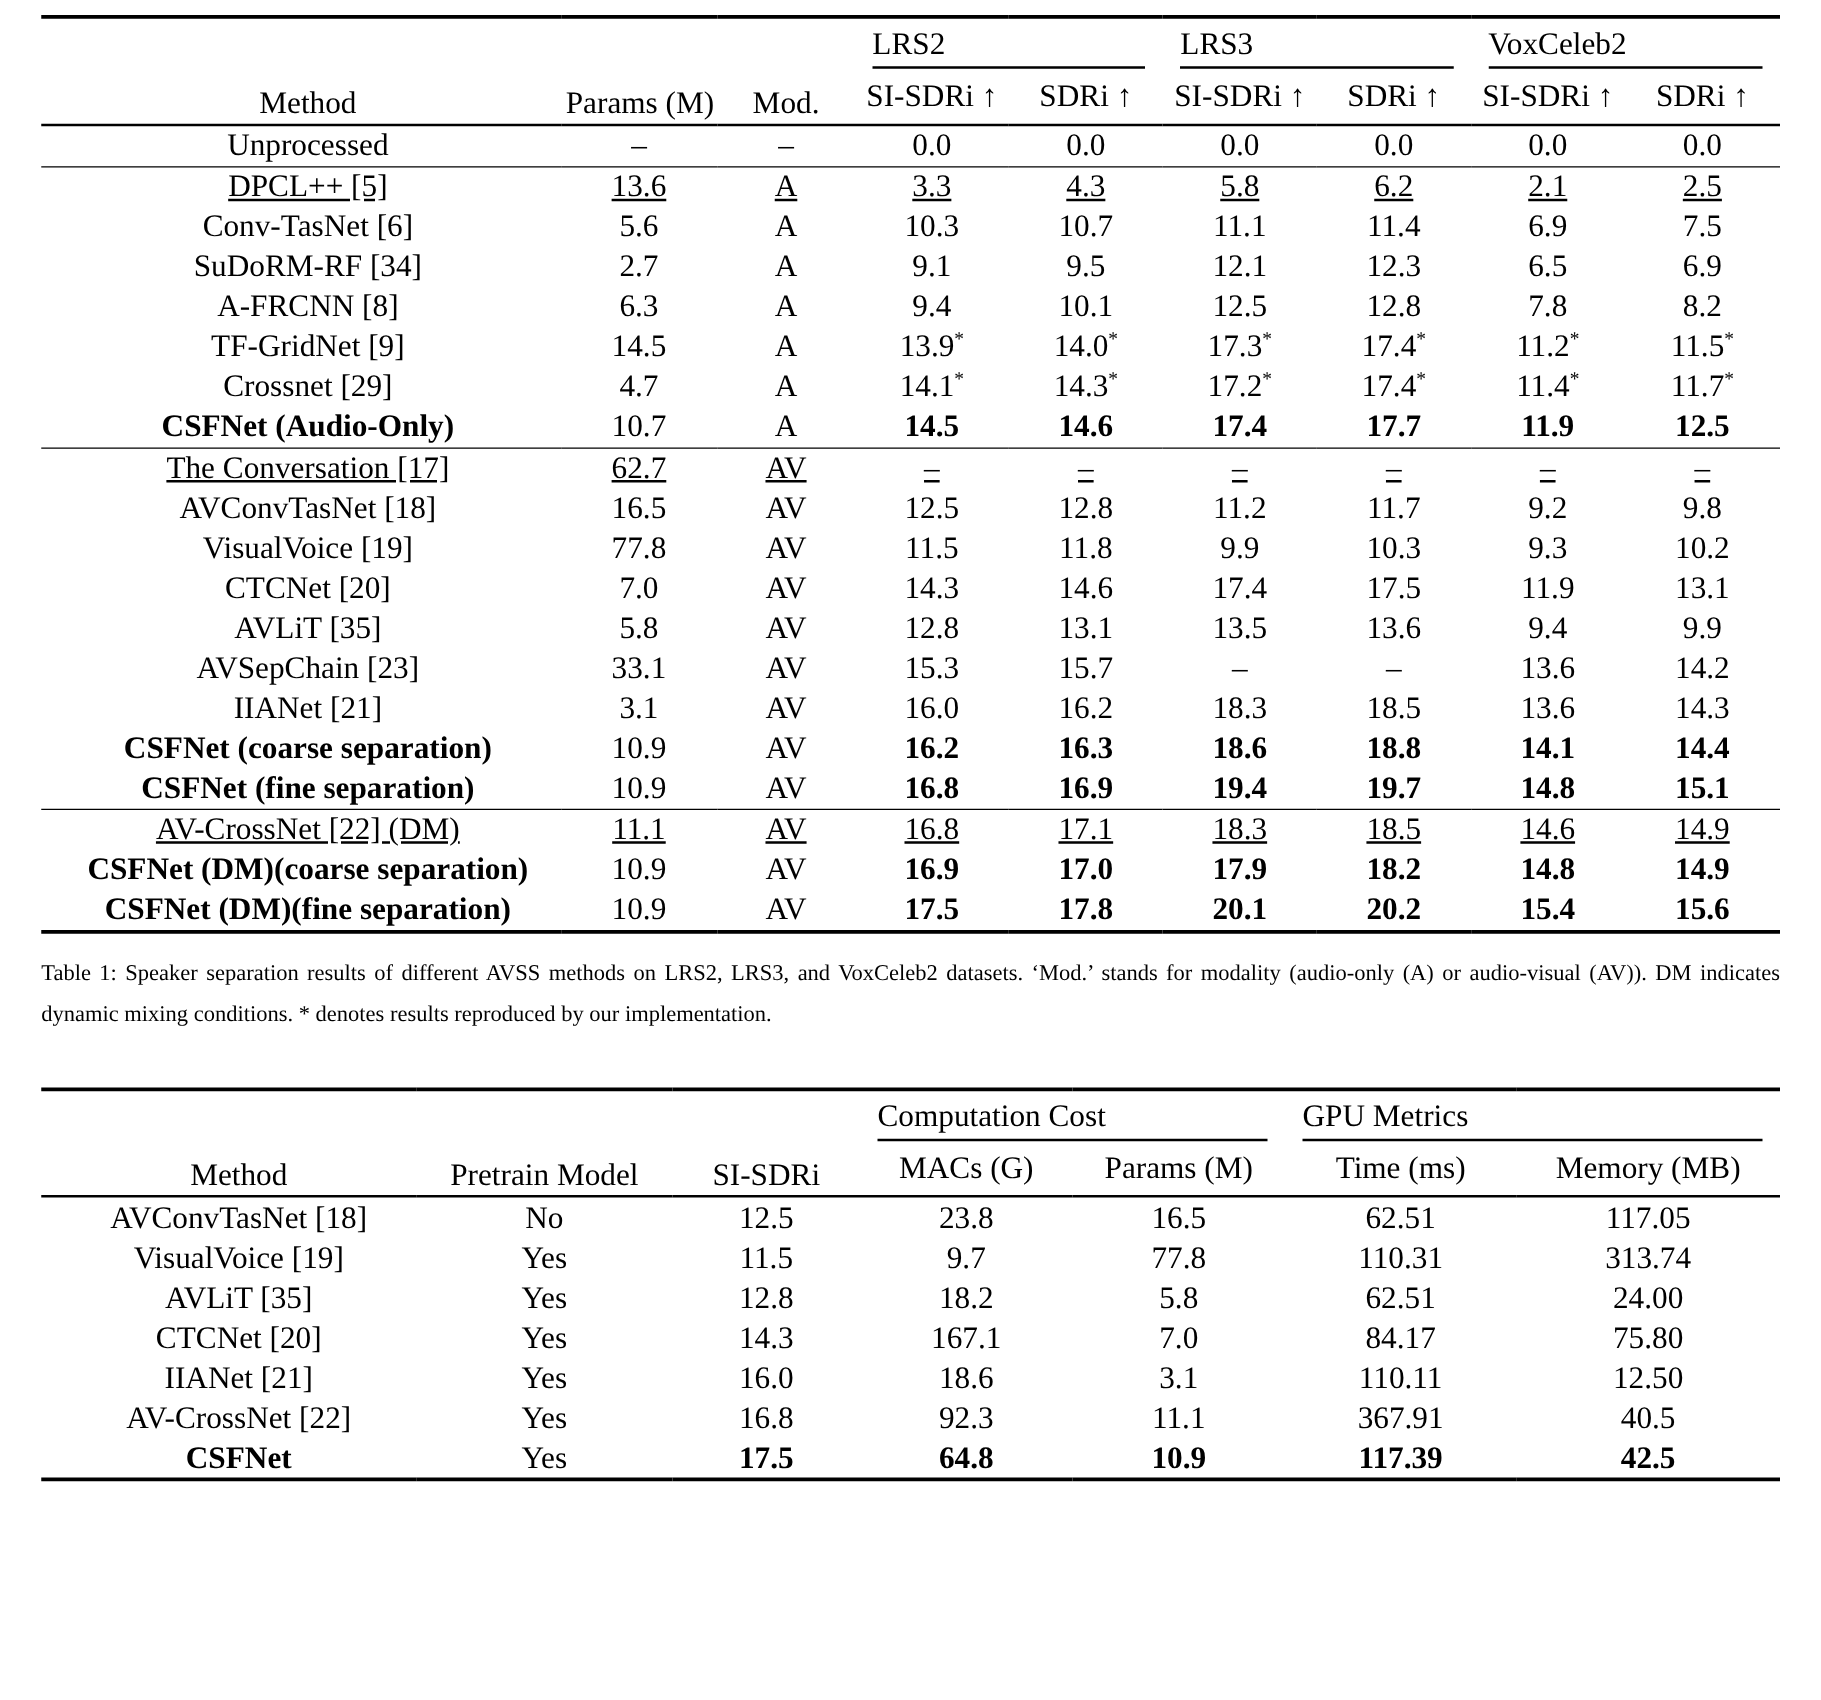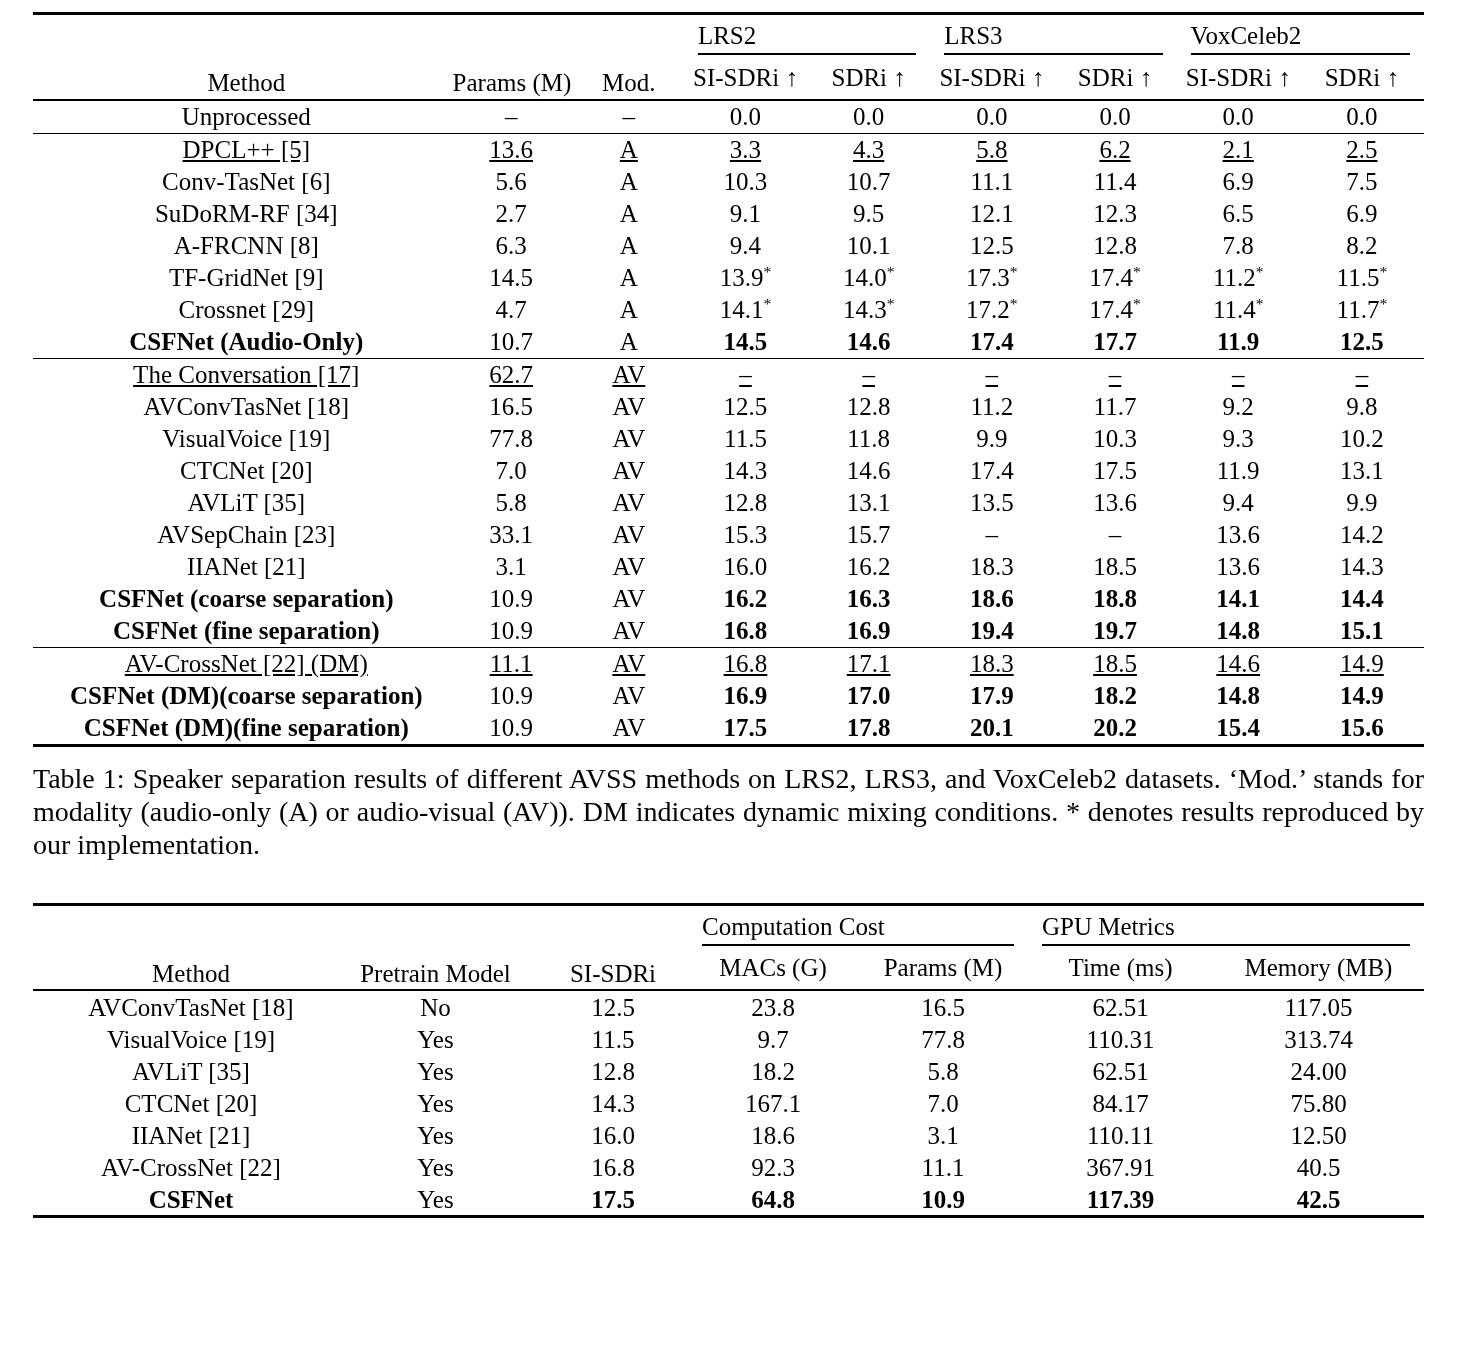--- a/index.html
+++ b/index.html
@@ -41,21 +41,21 @@
   .t2 .method { padding-left: 20px; }
   .num { text-align: center; }
   .b { font-weight: bold; }
   sup { font-size: 62%; line-height: 0; }
   
   .t1 > tbody:first-of-type > tr:first-child > td { border-top: 2.5px solid #000; margin-top: 40px; }
   .t2 > tbody > tr:first-child > td { border-top: 2px solid #000; }
   
   tr.rule-top > td { border-top: 1.5px solid #000; text-decoration: underline; }
   .caption {
-    font-size: 28px;
+    font-size: 18px;
     line-height: 33px;
     text-align: justify;
     margin: 15px 0 0 0;
   }
   .t2-wrap { margin-top: 42px; }
   .caption-2 { margin-top: 18px; }
 </style>
 </head>
 <body>
 

